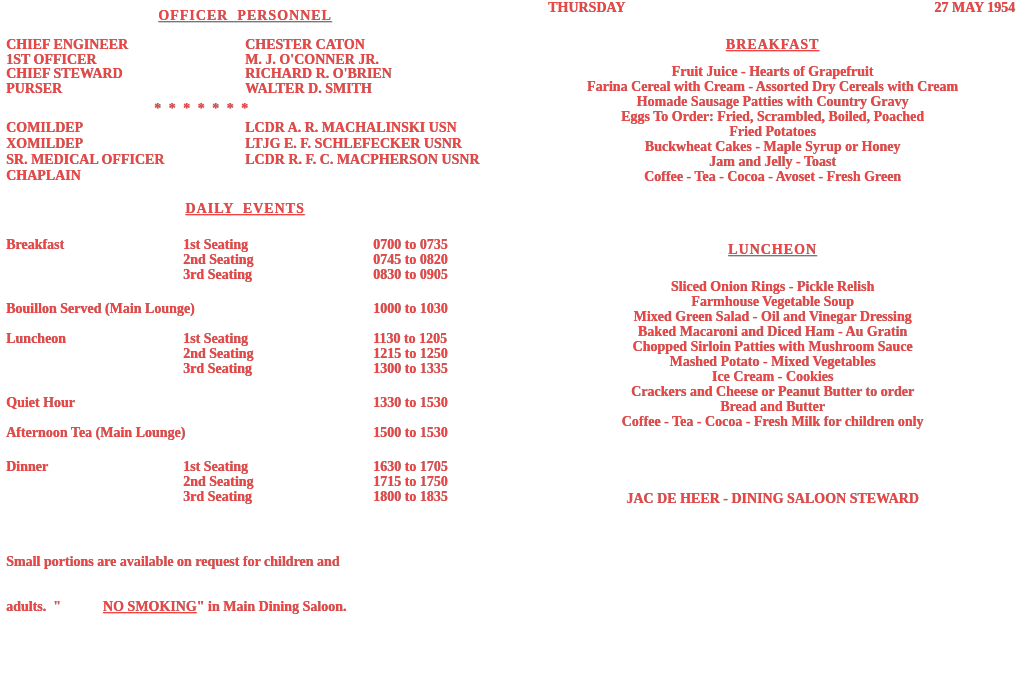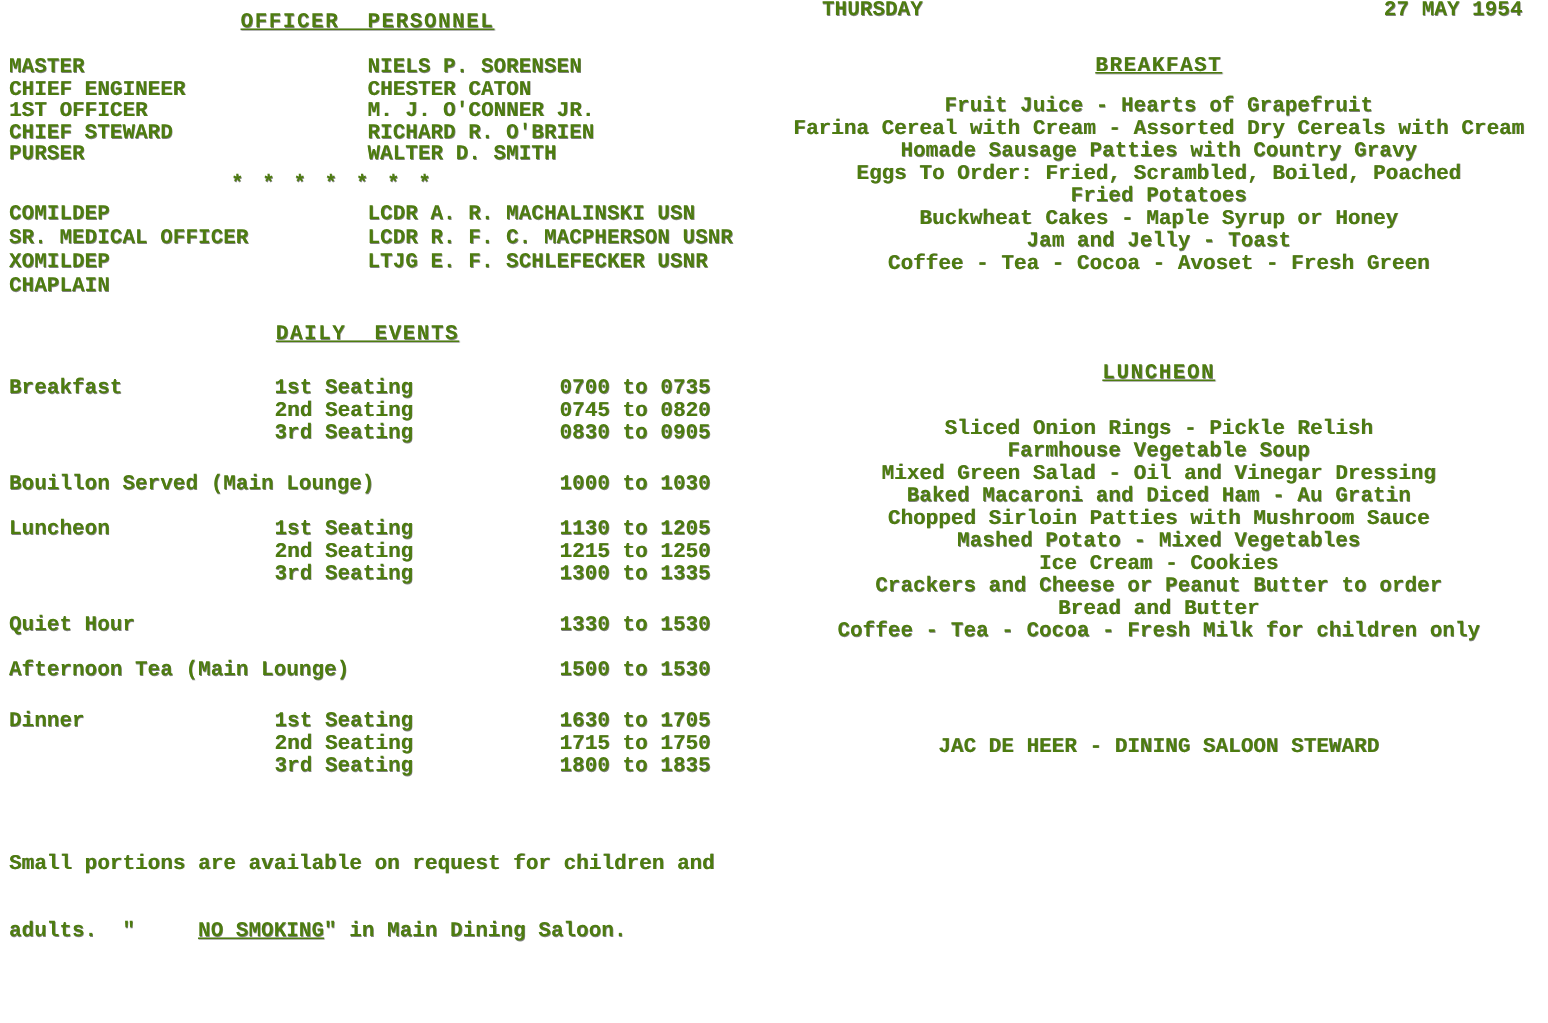--- a/index.html
+++ b/index.html
@@ -5,22 +5,22 @@
   html, body {
     margin: 0;
     padding: 0;
     background: #ffffff;
   }
   .page {
     position: relative;
     width: 1032px;
     height: 682px;
     background: #ffffff;
-    color: #4d7c0f;
-    font-family: Liberation Mono, monospace;
+    color: #ef4444;
+    font-family: Liberation Serif, serif;
     font-weight: 700;
     font-size: 14px;
     line-height: 15px;
     text-shadow: 0.4px 0.4px 0 rgba(25,25,25,0.55);
     overflow: hidden;
   }
   .col-left {
     position: absolute;
     left: 6px;
     top: 8px;
@@ -87,24 +87,20 @@
 <body>
 
 <div class="page">
 
   <div class="col-left">
 
     <div class="heading personnel-title">OFFICER  PERSONNEL</div>
 
     <div>
       <div class="pers-row">
-        <span>MASTER</span>
-        <span>NIELS P. SORENSEN</span>
-      </div>
-      <div class="pers-row">
         <span>CHIEF ENGINEER</span>
         <span>CHESTER CATON</span>
       </div>
       <div class="pers-row">
         <span>1ST OFFICER</span>
         <span>M. J. O'CONNER JR.</span>
       </div>
       <div class="pers-row">
         <span>CHIEF STEWARD</span>
         <span>RICHARD R. O'BRIEN</span>
@@ -116,26 +112,26 @@
     </div>
 
     <div class="stars">* * * * * * *</div>
 
     <div class="mil-block">
       <div class="pers-row">
         <span>COMILDEP</span>
         <span>LCDR A. R. MACHALINSKI USN</span>
       </div>
       <div class="pers-row">
+        <span>XOMILDEP</span>
+        <span>LTJG E. F. SCHLEFECKER USNR</span>
+      </div>
+      <div class="pers-row">
         <span>SR. MEDICAL OFFICER</span>
         <span>LCDR R. F. C. MACPHERSON USNR</span>
-      </div>
-      <div class="pers-row">
-        <span>XOMILDEP</span>
-        <span>LTJG E. F. SCHLEFECKER USNR</span>
       </div>
       <div class="pers-row">
         <span>CHAPLAIN</span>
       </div>
     </div>
 
     <div class="heading daily-title">DAILY  EVENTS</div>
 
     <div class="events">
       <div class="ev-row">

